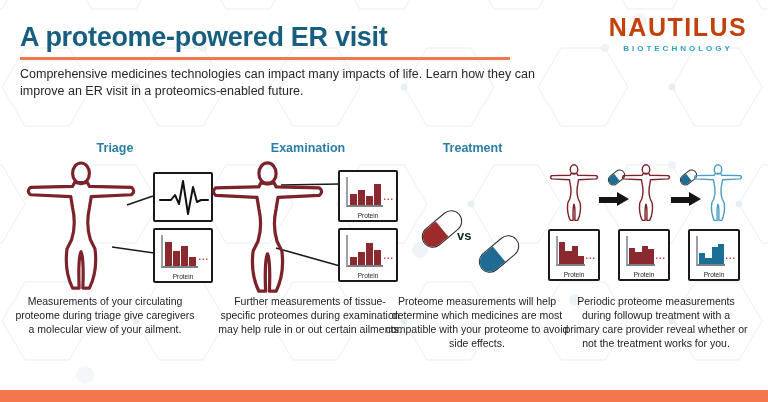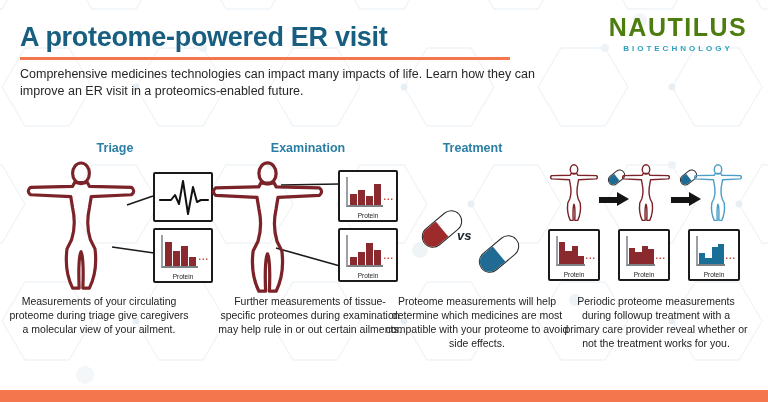--- a/index.html
+++ b/index.html
@@ -13,21 +13,21 @@
   .title{
     position:absolute; left:20px; top:22px; width:560px; z-index:2;
     font-size:27px; font-weight:bold; color:#175e80; letter-spacing:-0.3px;
   }
   .title-rule{position:absolute; left:20px; top:57px; width:490px; height:3px; background:#f4764c; z-index:2;}
   .subtitle{
     position:absolute; left:20px; top:66px; width:548px; z-index:2;
     font-size:12.5px; line-height:1.35; color:#272727;
   }
   .logo{position:absolute; left:598px; top:13px; width:160px; text-align:center; z-index:2;}
-  .logo-word{font-size:25px; font-weight:bold; letter-spacing:1.5px; color:#4d7c0f;}
+  .logo-word{font-size:25px; font-weight:bold; letter-spacing:1.5px; color:#c2410c;}
   .logo-tag{font-size:8px; font-weight:bold; letter-spacing:3px; color:#2f9fbf; margin-top:2px;}
 
   
   .col-head{
     position:absolute; top:141px; z-index:2; text-align:center;
     font-size:12.5px; font-weight:bold; color:#2b7fa5;
   }
   .caption{
     position:absolute; top:295px; width:186px; z-index:2; text-align:center;
     font-size:10.5px; line-height:1.32; color:#232323;
@@ -195,21 +195,21 @@
   <div class="chart-box" style="left:153px; top:228px; width:60px; height:55px;">
       <div class="chart-plot">
         <div class="bar" style="height: 78%; background: rgb(138, 42, 46);"></div>
         <div class="bar" style="height: 48%; background: rgb(138, 42, 46);"></div>
         <div class="bar" style="height: 63%; background: rgb(138, 42, 46);"></div>
         <div class="bar" style="height: 30%; background: rgb(138, 42, 46);"></div>
       </div>
       <div class="chart-dots" style="color: rgb(192, 57, 43);">...</div>
       <div class="chart-label">Protein</div>
     </div>
-  <div class="caption" style="left:6px;">Measurements of your circulating proteome during triage give caregivers a molecular view of your ailment.</div>
+  <div class="caption" style="left:12px;">Measurements of your circulating proteome during triage give caregivers a molecular view of your ailment.</div>
 
   <div class="figure" style="left:210px; top:161px;"><svg viewBox="0 0 120 140" width="115" height="134" fill="none" stroke="#7b2328" stroke-width="3.4" stroke-linejoin="round" stroke-linecap="round">
     <ellipse cx="60" cy="13" rx="9" ry="11"></ellipse>
     <path d="M6,28 L51,27 L53,23 L67,23 L69,27 L114,28 Q119,32 114,36 L71,38 L69,50
              Q65,68 70,84 L75,94 Q78,118 69,136 L62,136 Q63,110 61,100 L60,97 L59,100
              Q57,110 58,136 L51,136 Q42,118 45,94 L50,84 Q55,68 51,50 L49,38 L6,36 Q1,32 6,28 Z"></path>
   </svg></div>
   <div class="chart-box" style="left:338px; top:170px; width:60px; height:52px;">
       <div class="chart-plot">
         <div class="bar" style="height: 40%; background: rgb(138, 42, 46);"></div>
@@ -229,21 +229,21 @@
       </div>
       <div class="chart-dots" style="color: rgb(192, 57, 43);">...</div>
       <div class="chart-label">Protein</div>
     </div>
   <div class="caption" style="left:217px;">Further measurements of tissue-specific proteomes during examination may help rule in or out certain ailments.</div>
 
   <div class="pill pill-big" style="left:419px; top:218px;">
     <div class="pill-half" style="background:#9e2b2b;"></div>
     <div class="pill-half"></div>
   </div>
-  <div class="vs-label" style="left:457px; top:228px;font-style:italic;">vs</div>
+  <div class="vs-label" style="left:457px; top:228px;">vs</div>
   <div class="pill pill-big" style="left:476px; top:243px;">
     <div class="pill-half" style="background:#1f6b94;"></div>
     <div class="pill-half"></div>
   </div>
   <div class="caption" style="left:384px;">Proteome measurements will help determine which medicines are most compatible with your proteome to avoid side effects.</div>
 
   <div class="figure" style="left:549px; top:164px;"><svg viewBox="0 0 120 140" width="50" height="58" fill="none" stroke="#7b2328" stroke-width="3.4" stroke-linejoin="round" stroke-linecap="round">
     <ellipse cx="60" cy="13" rx="9" ry="11"></ellipse>
     <path d="M6,28 L51,27 L53,23 L67,23 L69,27 L114,28 Q119,32 114,36 L71,38 L69,50
              Q65,68 70,84 L75,94 Q78,118 69,136 L62,136 Q63,110 61,100 L60,97 L59,100

